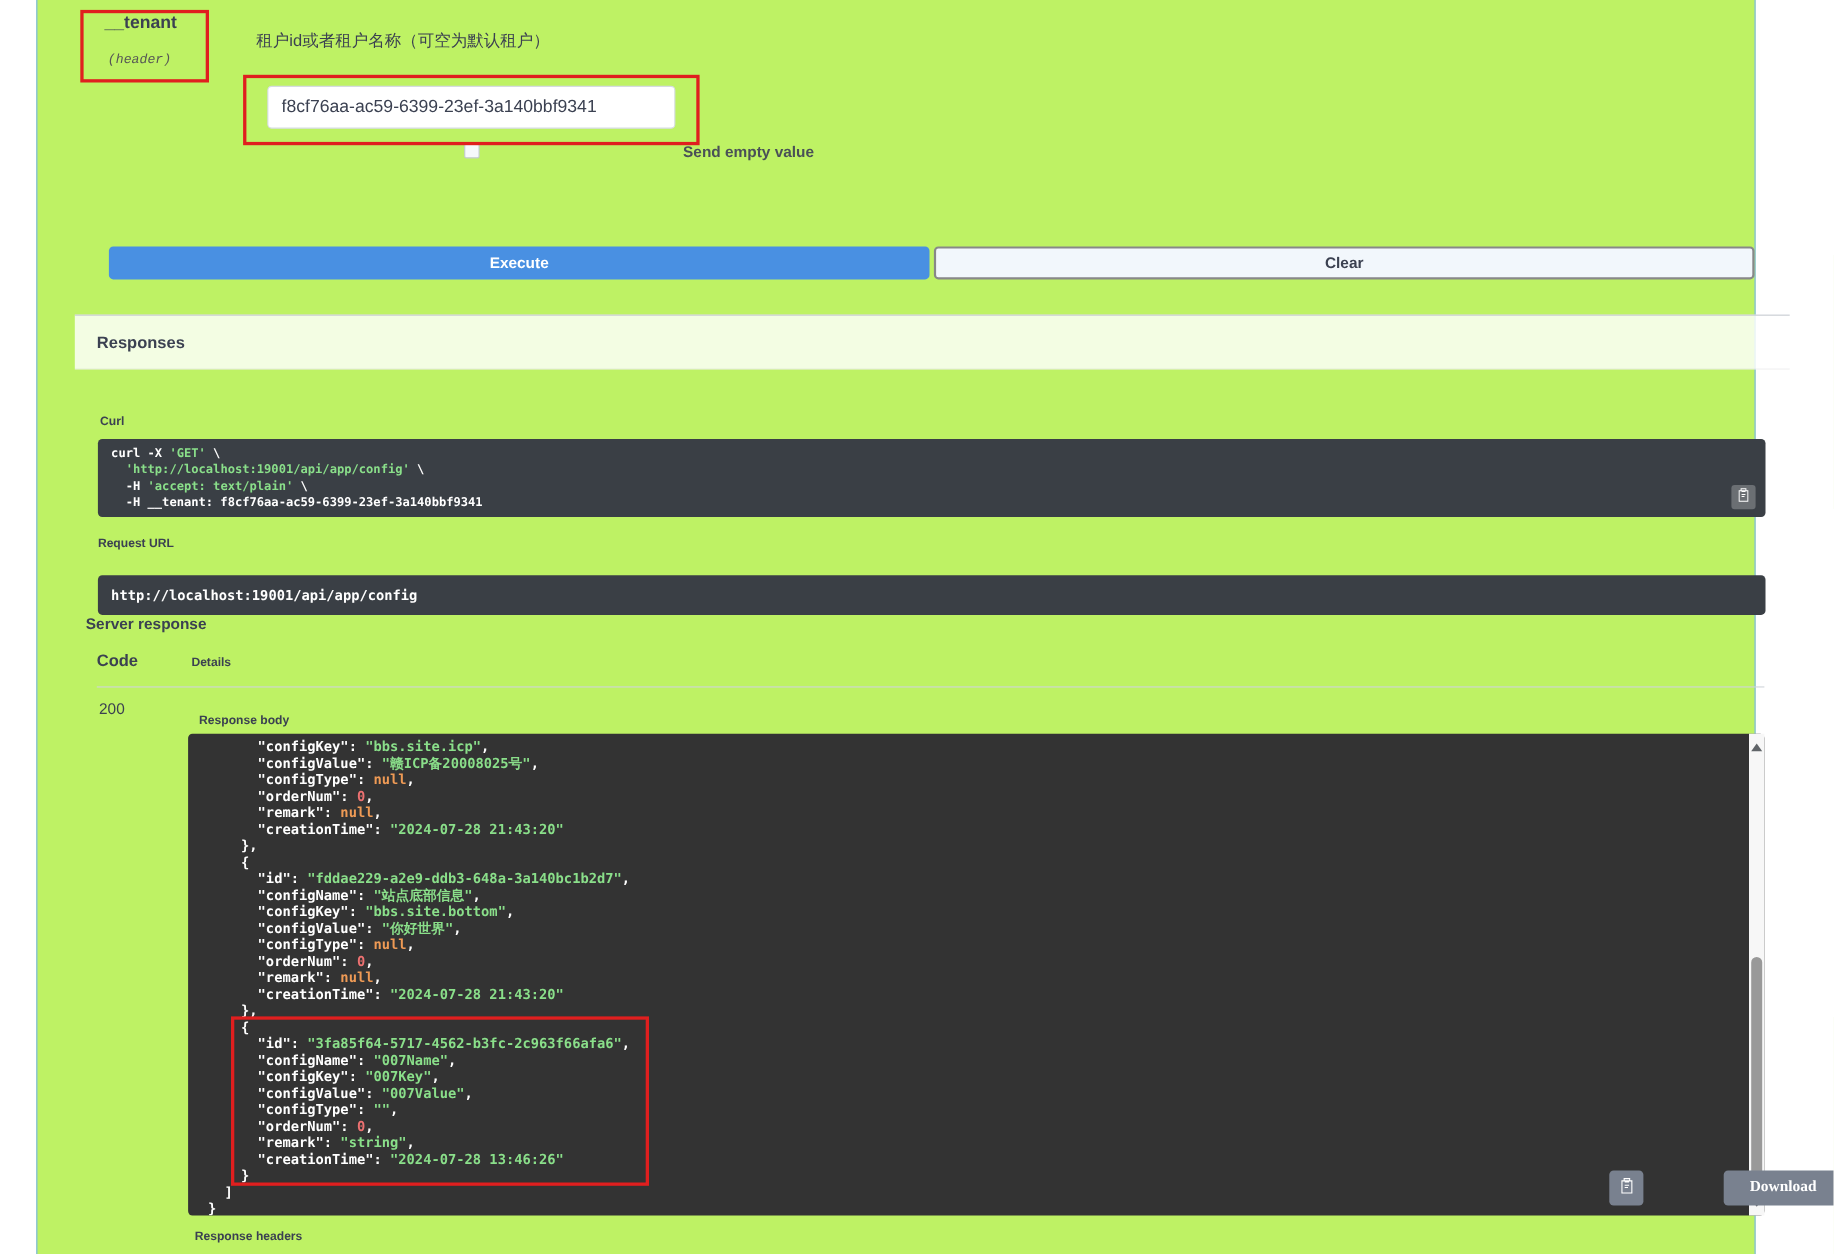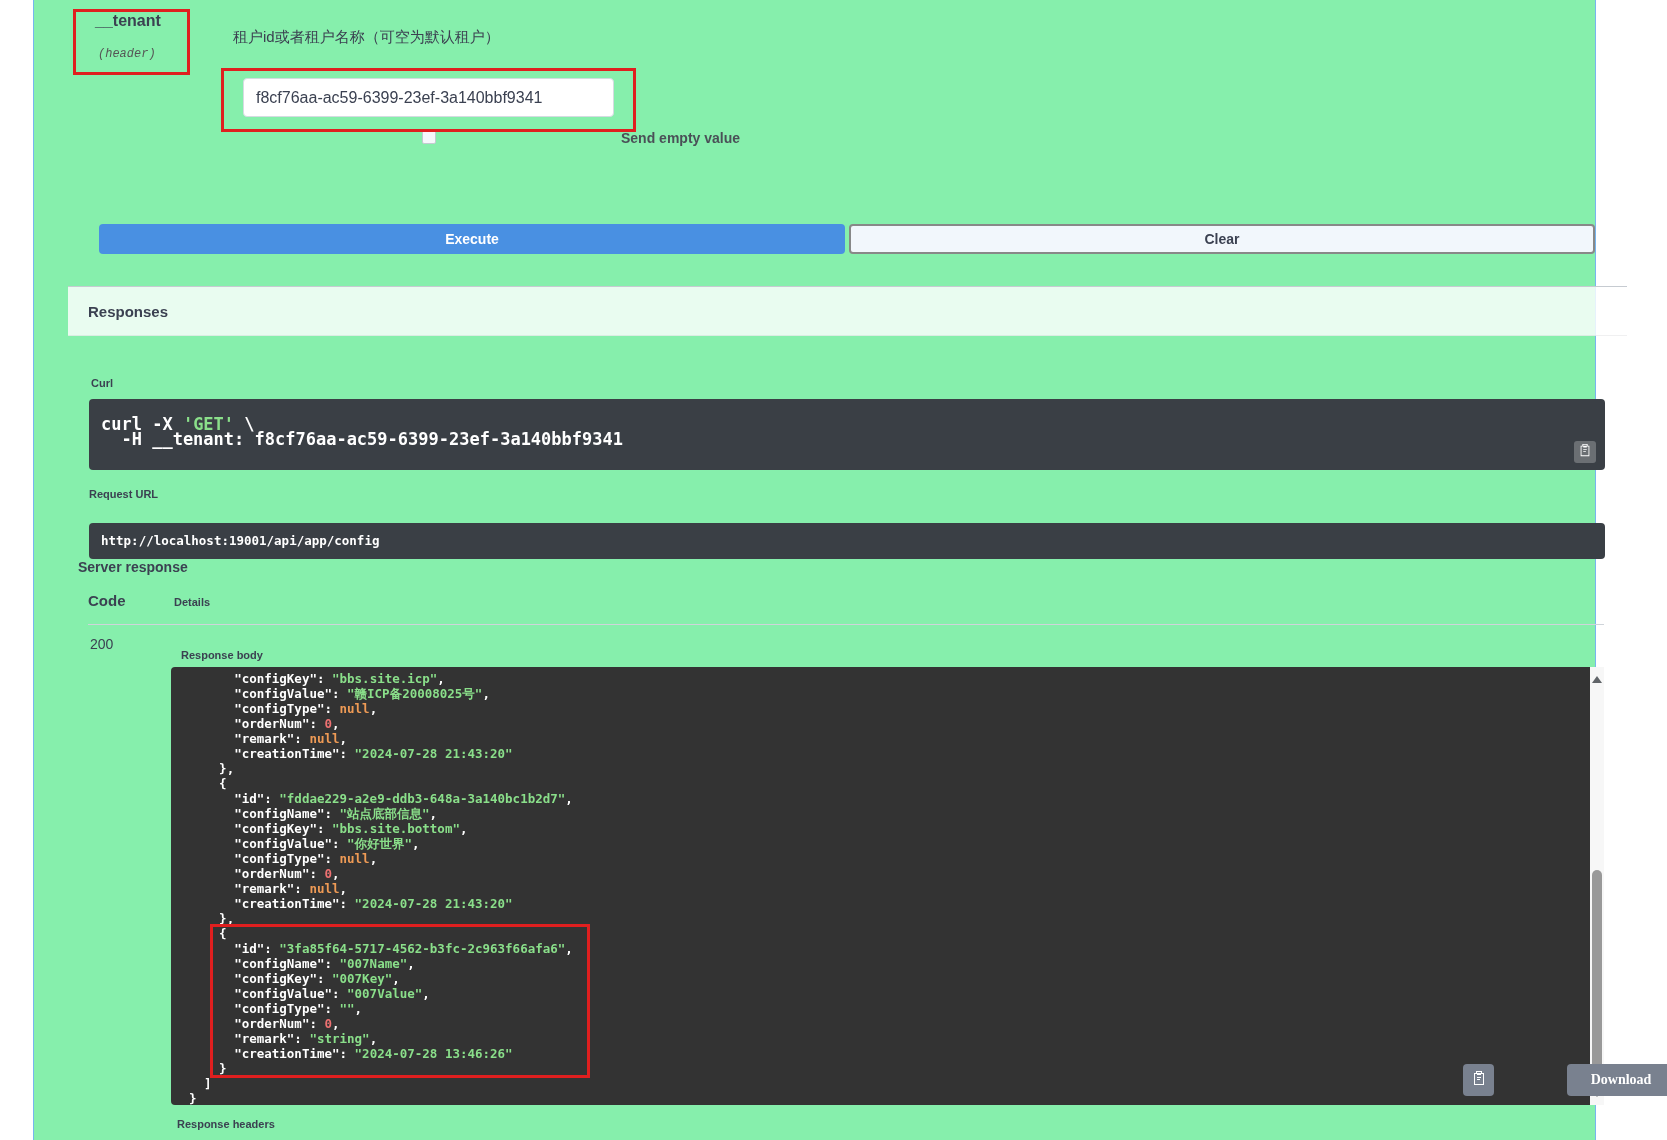--- a/index.html
+++ b/index.html
@@ -1,19 +1,19 @@
 <!DOCTYPE html>
 <html><head>
 <meta charset="utf-8">
 <style>
   html,body{margin:0;padding:0;background:#ffffff;}
   .screen{position:relative;width:1667px;height:1140px;background:#ffffff;overflow:hidden;
           font-family:"Liberation Sans",sans-serif;color:#3b4151;}
   .opblock{position:absolute;left:33px;top:0;width:1561px;height:1140px;
-           background:#86efac;border-left:1px solid #77b5ef;border-right:1px solid #77b5ef;}
+           background:#bef264;border-left:1px solid #77b5ef;border-right:1px solid #77b5ef;}
   .abs{position:absolute;}
   
   .param-name{left:61px;top:12px;font-size:16px;font-weight:700;color:#3b4151;}
   .param-in{left:64px;top:47px;font-size:12px;font-style:italic;color:#555;
             font-family:"Liberation Mono",monospace;}
   .param-desc{left:199px;top:28px;font-size:15px;color:#3b4151;}
   .param-input{left:209px;top:78px;width:371px;height:39px;box-sizing:border-box;
                background:#fff;border:1px solid #d5dbe1;border-radius:4px;
                font-size:16px;color:#3b4151;padding:0 12px;font-family:"Liberation Sans",sans-serif;}
   .send-empty-checkbox{left:388px;top:130px;width:12px;height:12px;background:#f6f9fc;
@@ -33,21 +33,21 @@
   
   .responses-header{left:34px;top:286px;width:1559px;height:50px;background:rgba(255,255,255,.82);
                     border-top:1px solid #c6cbd1;border-bottom:1px solid rgba(59,65,81,.08);
                     display:flex;align-items:center;padding-left:20px;box-sizing:border-box;}
   .responses-title{font-size:15px;font-weight:700;color:#3b4151;}
   .h-label{font-size:11px;font-weight:700;color:#3b4151;}
   
   .code{font-family:"DejaVu Sans Mono","Liberation Mono",monospace;font-weight:700;
         color:#ffffff;border-radius:4px;box-sizing:border-box;}
   .curl-block{left:55px;top:399px;width:1516px;height:71px;background:#3a3f45;
-              padding:18px 12px;font-size:17px;line-height:15px;}
+              padding:5px 12px;font-size:11px;line-height:15px;}
   .url-block{left:55px;top:505px;width:1516px;height:36px;background:#3a3f45;
              padding:11px 12px;font-size:12.5px;line-height:14px;margin-top:18px;}
   .body-block{left:137px;top:667px;width:1433px;height:438px;background:#333333;
               padding:4px 0 0 18px;font-size:12.5px;line-height:15px;overflow:hidden;}
   .code-line{white-space:pre;}
   .tok-p{color:#ffffff;}
   .tok-s{color:#8adf8a;}
   .tok-n{color:#ed7171;}
   .tok-u{color:#ee9a55;}
   
@@ -90,20 +90,22 @@
     <div class="abs btn execute-btn">Execute</div>
     <div class="abs responses-header">
       <span class="responses-title">Responses</span>
     </div>
 
     <div class="abs btn clear-btn">Clear</div>
 
     <div class="abs h-label curl-label">Curl</div>
     <div class="abs code curl-block">
         <div class="code-line"><span class="tok-p">curl -X </span><span class="tok-s">'GET'</span><span class="tok-p"> \</span></div>
+        <div class="code-line"><span class="tok-p">  </span><span class="tok-s">'http://localhost:19001/api/app/config'</span><span class="tok-p"> \</span></div>
+        <div class="code-line"><span class="tok-p">  -H </span><span class="tok-s">'accept: text/plain'</span><span class="tok-p"> \</span></div>
         <div class="code-line"><span class="tok-p">  -H __tenant: f8cf76aa-ac59-6399-23ef-3a140bbf9341</span></div>
       </div>
     <div class="abs copy-btn-curl">
       <span>
         <svg viewBox="0 0 16 16" width="14" height="14">
             <path fill="#ffffff" d="M5 1h6v2h2v12H3V3h2V1zm1 1v1h4V2H6zM4 4v10h8V4h-2v1H6V4H4zm2 3h4v1H6V7zm0 2h3v1H6V9z"></path>
           </svg>
       </span>
     </div>
 

